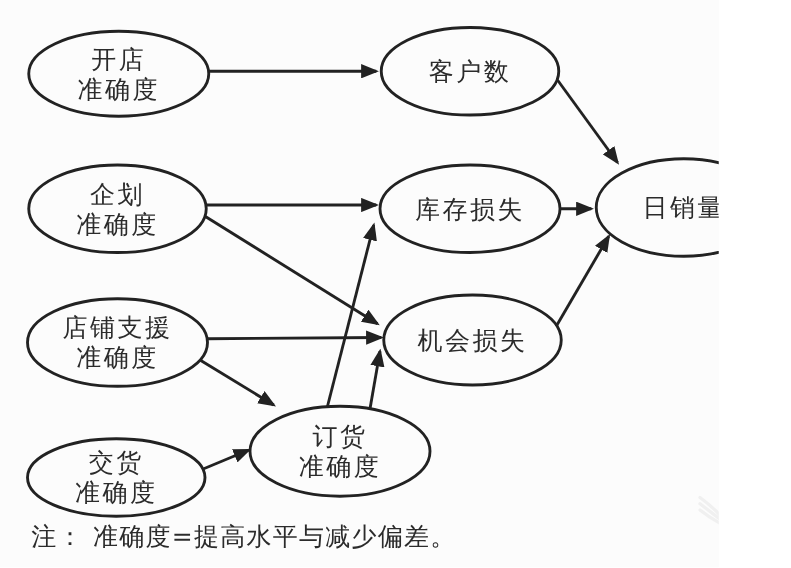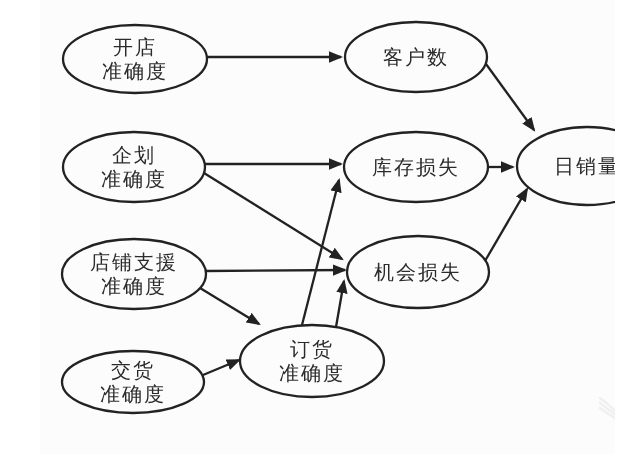--- a/index.html
+++ b/index.html
@@ -3,21 +3,20 @@
 <meta charset="utf-8">
 <style>
   html, body { margin: 0; padding: 0; background: #ffffff; }
   .canvas {
     position: relative;
     width: 575px;
     height: 454px;
     background: #fcfcfc;
     overflow: hidden;
     font-family: "DejaVu Sans", "Liberation Sans", sans-serif;
-    margin-left: 40px;
   }
   svg { display: block; }
   .node-ellipse {
     fill: #fcfcfc;
     stroke: #222222;
     stroke-width: 2.3;
   }
   .node-label {
     font-family: "DejaVu Sans", "Liberation Sans", sans-serif;
     font-size: 20px;
@@ -121,14 +120,15 @@
       <path class="watermark-stroke" d="M5 13 Q20 24 28 36 L28 62"></path>
       <path class="watermark-stroke" d="M5 18 Q18 28 31 38 L31 62"></path>
       <path class="watermark-stroke" d="M5 23 Q16 32 34 40 L34 62"></path>
       <path class="watermark-stroke" d="M64 5 Q50 18 43 36 L43 62"></path>
       <path class="watermark-stroke" d="M59 7 Q46 22 40 38 L40 62"></path>
       <path class="watermark-stroke" d="M54 9 Q42 26 37 40 L37 62"></path>
       <text class="watermark-text" x="46" y="60">亿欧</text>
     </g>
   </svg>
 
+  <div class="note">注： 准确度=提高水平与减少偏差。</div>
 
 </div>
 
 </body></html>

